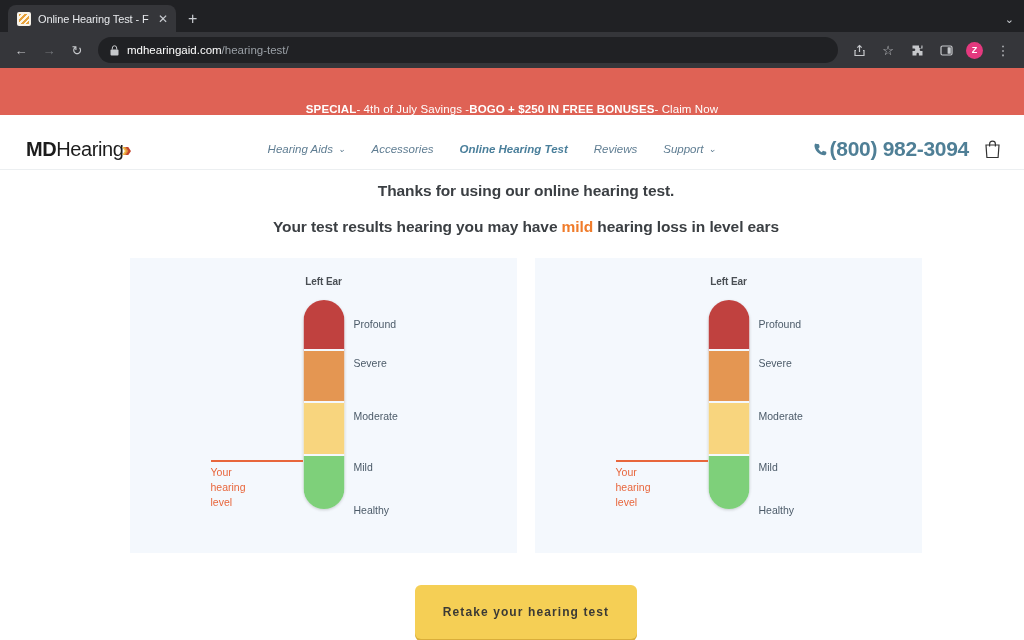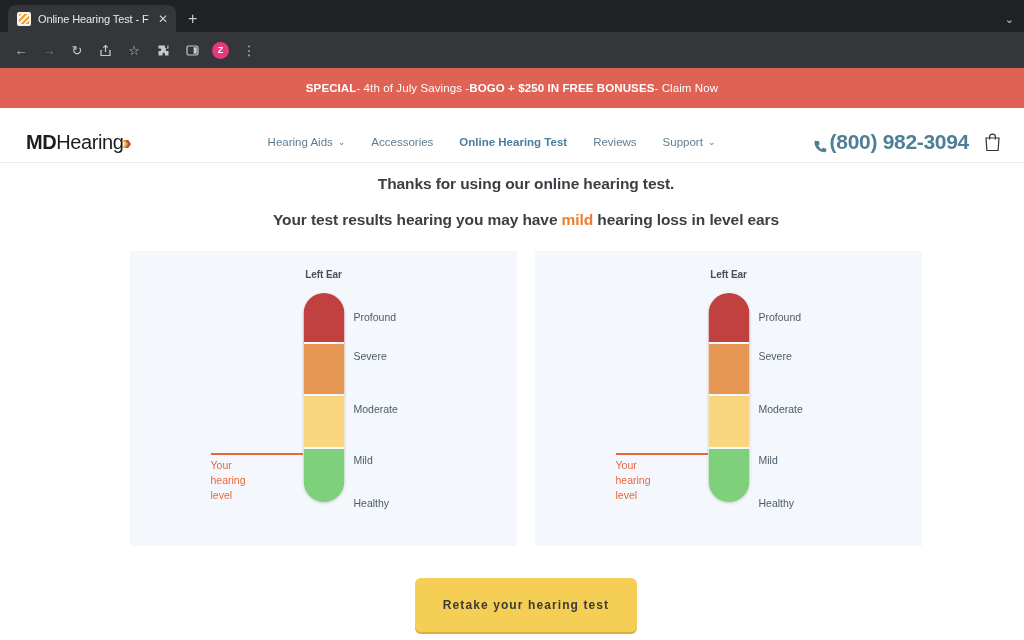--- a/index.html
+++ b/index.html
@@ -61,22 +61,22 @@
   .url-text .path { color: #9aa0a6; }
   .tb-right { display: flex; align-items: center; gap: 3px; }
   .avatar-z {
     width: 17px; height: 17px; border-radius: 50%; background: #e4397e;
     color: #fff; font-size: 9px; font-weight: bold; display: flex;
     align-items: center; justify-content: center; margin: 0 4px;
   }
 
   
   .promo {
-    height: 40px; background: #df6255; display: flex;
-    align-items: center; justify-content: center;
+    height: 47px; background: #df6255; display: flex;
+    align-items: flex-end; justify-content: center;
     color: #ffffff; font-size: 11.5px; letter-spacing: 0.1px;
   }
   .promo b { font-weight: bold; }
 
   
   .site-header {
     height: 55px; background: #ffffff; display: flex; align-items: center;
     border-bottom: 1px solid #eceff1; padding: 14px 22px 0 26px;
   }
   .logo { display: flex; align-items: center; gap: 1px; }
@@ -86,27 +86,27 @@
   .chev { font-size: 20px; font-weight: bold; margin-left: -5px; line-height: 1; }
   .chev.c1 { color: #f2c14b; }
   .chev.c2 { color: #e08c3c; }
   .chev.c3 { color: #c4452f; }
 
   .nav {
     display: flex; align-items: center; gap: 26px;
     margin-left: 136px;
   }
   .nav-item {
-    font-size: 11.5px; color: #5f7d92; display: flex; align-items: center; gap: 5px;
+    font-size: 11.5px; color: #5f7d92; display: flex; align-items: center; gap: 5px; font-style: italic;
   }
   .nav-item.active { font-weight: bold; color: #4a7f9b; }
   .caret { font-size: 9px; }
 
   .header-right { margin-left: auto; display: flex; align-items: center; gap: 14px; }
-  .phone { display: flex; align-items: flex-end; gap: 2px; }
+  .phone { display: flex; align-items: center; gap: 2px; }
   .phone-icon { color: #4f7f96; font-size: 16px; }
   .phone-num { font-size: 21px; font-weight: bold; color: #4f7f96; letter-spacing: -0.3px; }
   .bag-icon { color: #333; font-size: 19px; }
 
   
   .content { background: #ffffff; padding-top: 12px; margin-left: 28px; }
   .h1 {
     text-align: center; font-size: 15.5px; font-weight: bold;
     color: #3b3f43; letter-spacing: -0.1px;
   }
@@ -171,20 +171,27 @@
       <div class="tab-close">✕</div>
     </div>
     <div class="tab-new">+</div>
     <div class="tabstrip-right">⌄</div>
   </div>
 
   <div class="toolbar">
     <div class="tb-btn">←</div>
     <div class="tb-btn dim">→</div>
     <div class="tb-btn">↻</div>
+    <div class="omnibox">
+      <svg class="lock-icon" width="9" height="11" viewBox="0 0 9 11">
+        <rect x="0.5" y="4.5" width="8" height="6" rx="1" fill="#c6c8cb"></rect>
+        <path d="M2.3 4.5 V3 a2.2 2.2 0 0 1 4.4 0 V4.5" stroke="#c6c8cb" stroke-width="1" fill="none"></path>
+      </svg>
+      <div class="url-text"><span>mdhearingaid.com</span><span class="path">/hearing-test/</span></div>
+    </div>
     <div class="tb-right">
       <div class="tb-btn">
         <svg width="13" height="13" viewBox="0 0 13 13">
           <path d="M6.5 1.5 V8" stroke="#c6c8cb" stroke-width="1.2" fill="none"></path>
           <path d="M4.3 3.7 L6.5 1.5 L8.7 3.7" stroke="#c6c8cb" stroke-width="1.2" fill="none"></path>
           <path d="M3 6.5 H2 V11.5 H11 V6.5 H10" stroke="#c6c8cb" stroke-width="1.2" fill="none"></path>
         </svg>
       </div>
       <div class="tb-btn">☆</div>
       <div class="tb-btn">

